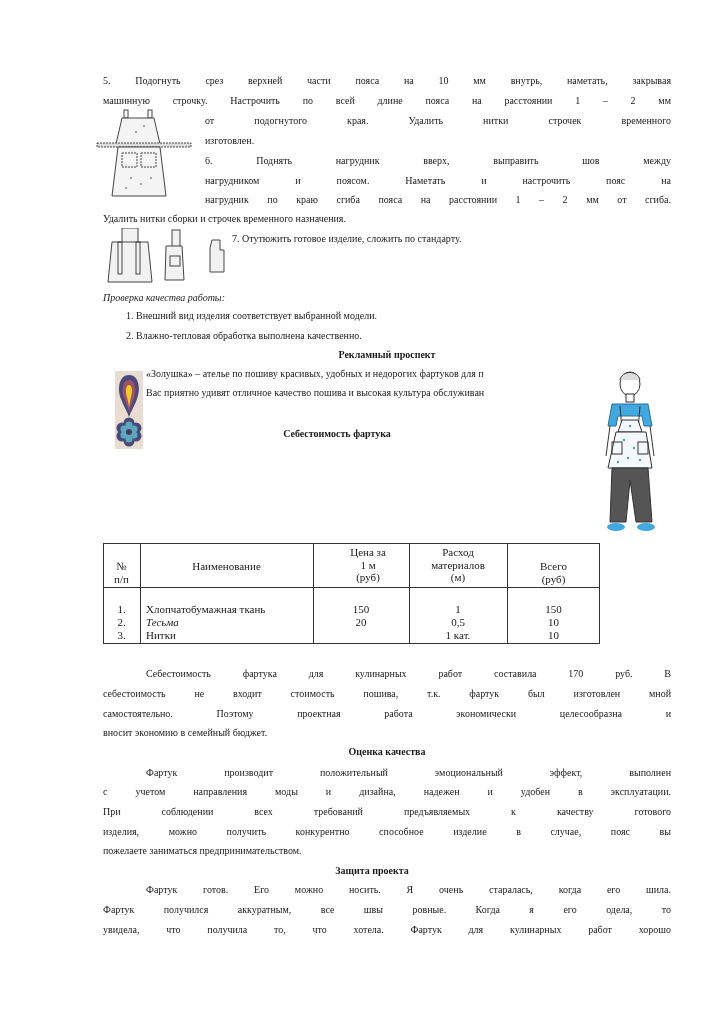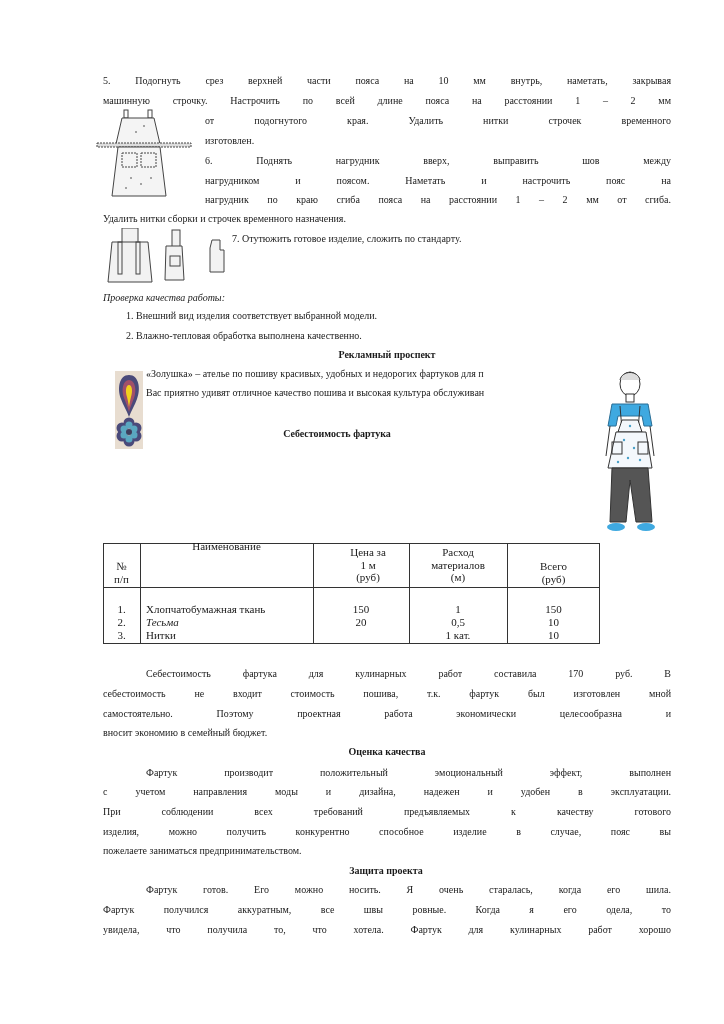--- a/index.html
+++ b/index.html
@@ -140,21 +140,21 @@
 <div class="vline" style="left:140px;"></div>
 <div class="vline" style="left:313px;"></div>
 <div class="vline" style="left:409px;"></div>
 <div class="vline" style="left:507px;"></div>
 <div class="hline"></div>
 
 <div class="cell c" style="left:103px; width:37px; top:560px;">
   <div>№</div>
   <div>п/п</div>
 </div>
-<div class="cell c" style="left:140px; width:173px; top:540px;">Наименование</div>
+<div class="cell c" style="left:140px; width:173px; top:560px;">Наименование</div>
 <div class="cell c" style="left:313px; width:96px; top:546px;padding-left:7px;">
   <div>Цена за</div>
   <div>1 м</div>
   <div>(руб)</div>
 </div>
 <div class="cell c" style="left:409px; width:98px; top:546px;">
   <div>Расход</div>
   <div>материалов</div>
   <div>(м)</div>
 </div>
@@ -190,16 +190,16 @@
 <div class="line just" style="left:103px; top:704px; width:568px;">самостоятельно. Поэтому проектная работа экономически целесообразна и</div>
 <div class="line" style="left:103px; top:723px;">вносит экономию в семейный бюджет.</div>
 
 <div class="line bold center" style="left:103px; top:742px; width:568px;">Оценка качества</div>
 <div class="line just" style="left:146px; top:763px; width:525px;">Фартук производит положительный эмоциональный эффект, выполнен</div>
 <div class="line just" style="left:103px; top:782px; width:568px;">с учетом направления моды и дизайна, надежен и удобен в эксплуатации.</div>
 <div class="line just" style="left:103px; top:802px; width:568px;">При соблюдении всех требований предъявляемых к качеству готового</div>
 <div class="line just" style="left:103px; top:822px; width:568px;">изделия, можно получить конкурентно способное изделие в случае, пояс вы</div>
 <div class="line" style="left:103px; top:841px;">пожелаете заниматься предпринимательством.</div>
 
-<div class="line bold center" style="left:102px; top:861px; width:568px;">Защита проекта</div>
+<div class="line bold center" style="left:88px; top:861px; width:568px;">Защита проекта</div>
 <div class="line just" style="left:146px; top:880px; width:525px;">Фартук готов. Его можно носить. Я очень старалась, когда его шила.</div>
 <div class="line just" style="left:103px; top:900px; width:568px;">Фартук получился аккуратным, все швы ровные. Когда я его одела, то</div>
 <div class="line just" style="left:103px; top:920px; width:568px;">увидела, что получила то, что хотела. Фартук для кулинарных работ хорошо</div>
 
 </body></html>

